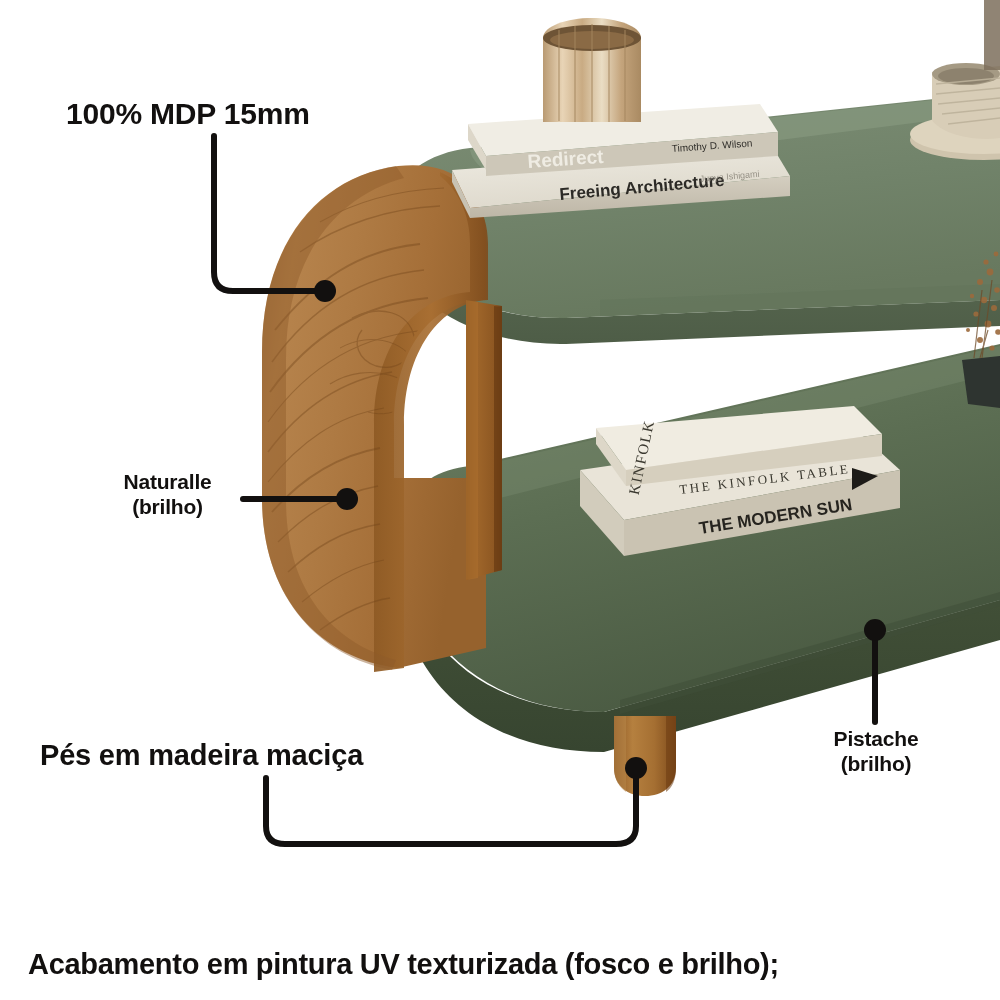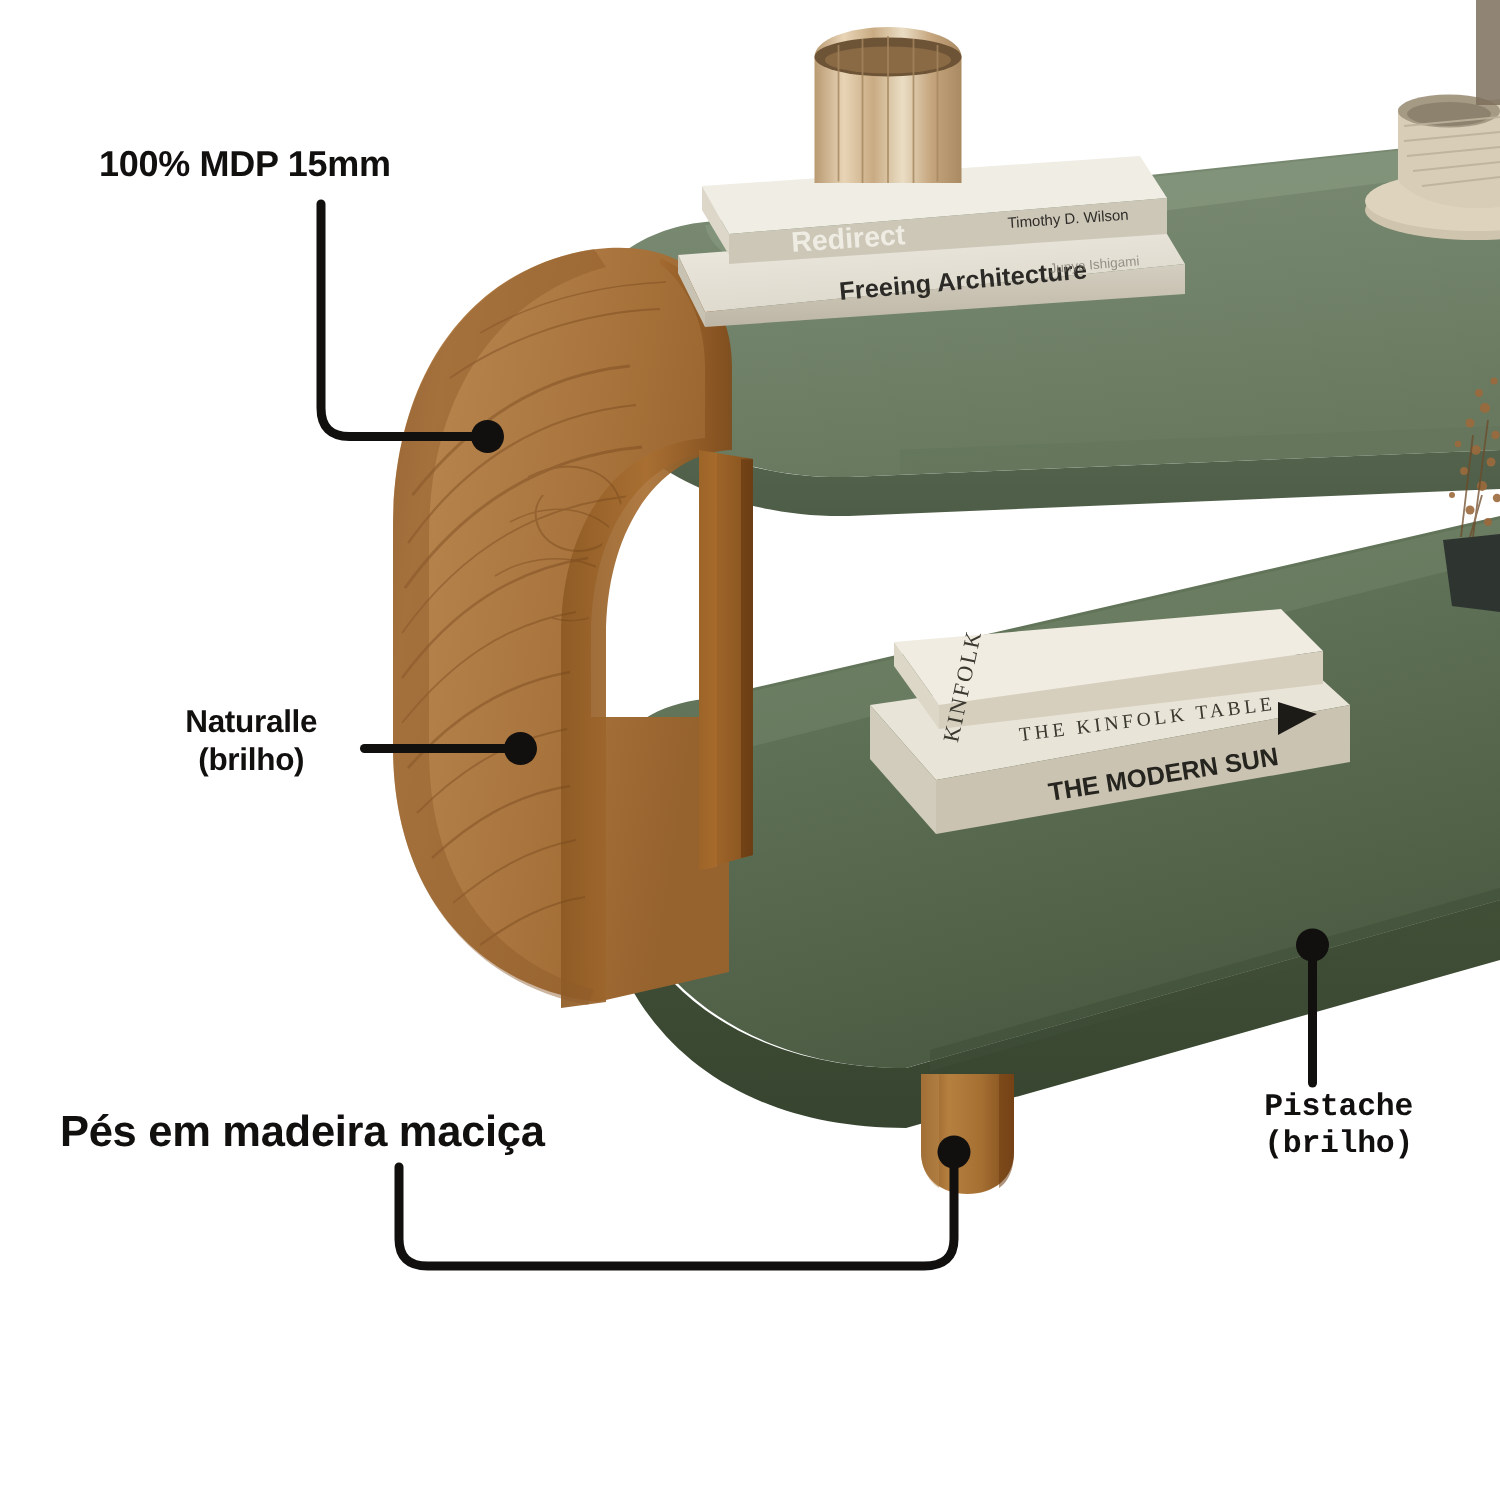--- a/index.html
+++ b/index.html
@@ -31,36 +31,35 @@
     position: absolute;
     color: #12100f;
     font-weight: bold;
     line-height: 1.18;
     letter-spacing: -0.2px;
     white-space: pre-line;
   }
   .lbl-mdp {
     left: 66px;
     top: 96px;
-    font-size: 24px;
+    font-size: 30px;
   }
   .lbl-naturalle {
     left: 100px;
     top: 470px;
     font-size: 21px;
     text-align: center;
     width: 135px;
   }
   .lbl-pistache {
     left: 810px;
     top: 727px;
     font-size: 21px;
-    text-align: right;
+    text-align: center;
     width: 132px;
-    font-family: Liberation Mono, monospace;
   }
   .lbl-pes {
     left: 40px;
     top: 738px;
     font-size: 29px;
   }
 
   .footer-note {
     position: absolute;
     left: 28px;
@@ -351,14 +350,15 @@
   <div class="callout-label lbl-mdp">100% MDP 15mm</div>
 
   <div class="callout-label lbl-naturalle">Naturalle
 (brilho)</div>
 
   <div class="callout-label lbl-pistache">Pistache
 (brilho)</div>
 
   <div class="callout-label lbl-pes">Pés em madeira maciça</div>
 
+  <div class="footer-note">Acabamento em pintura UV texturizada (fosco e brilho);</div>
 
 </div>
 
 </body></html>

